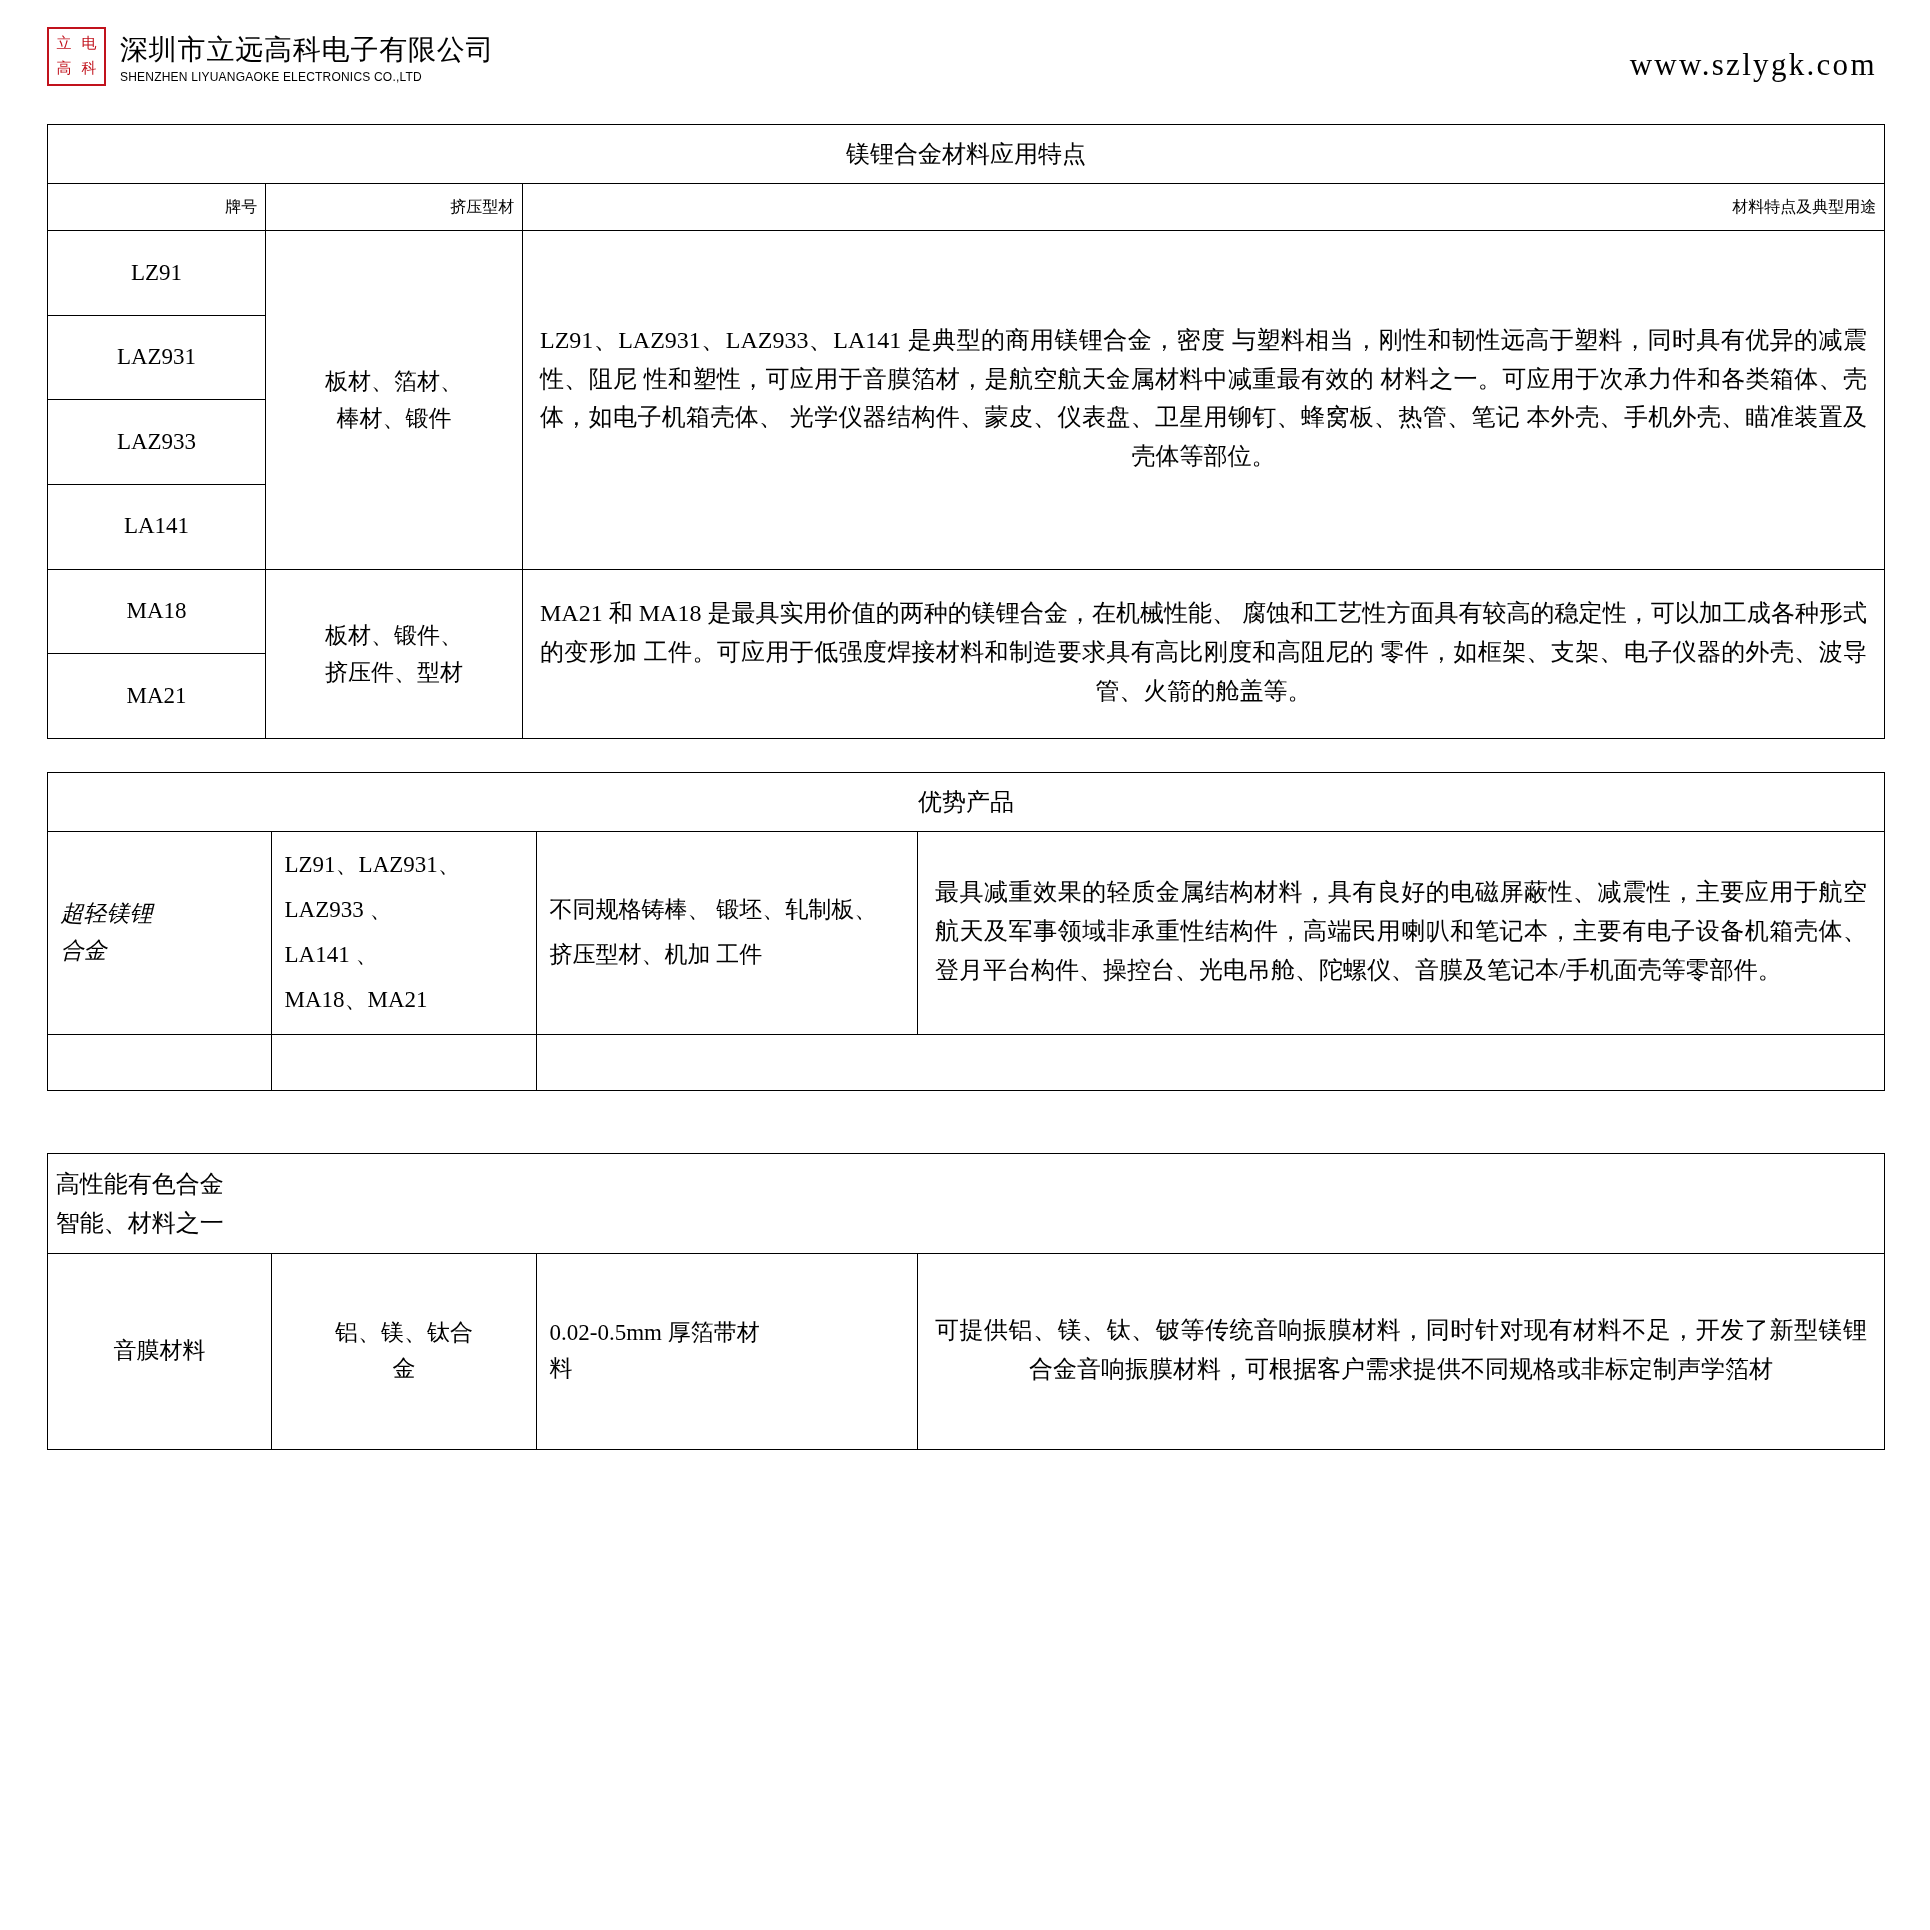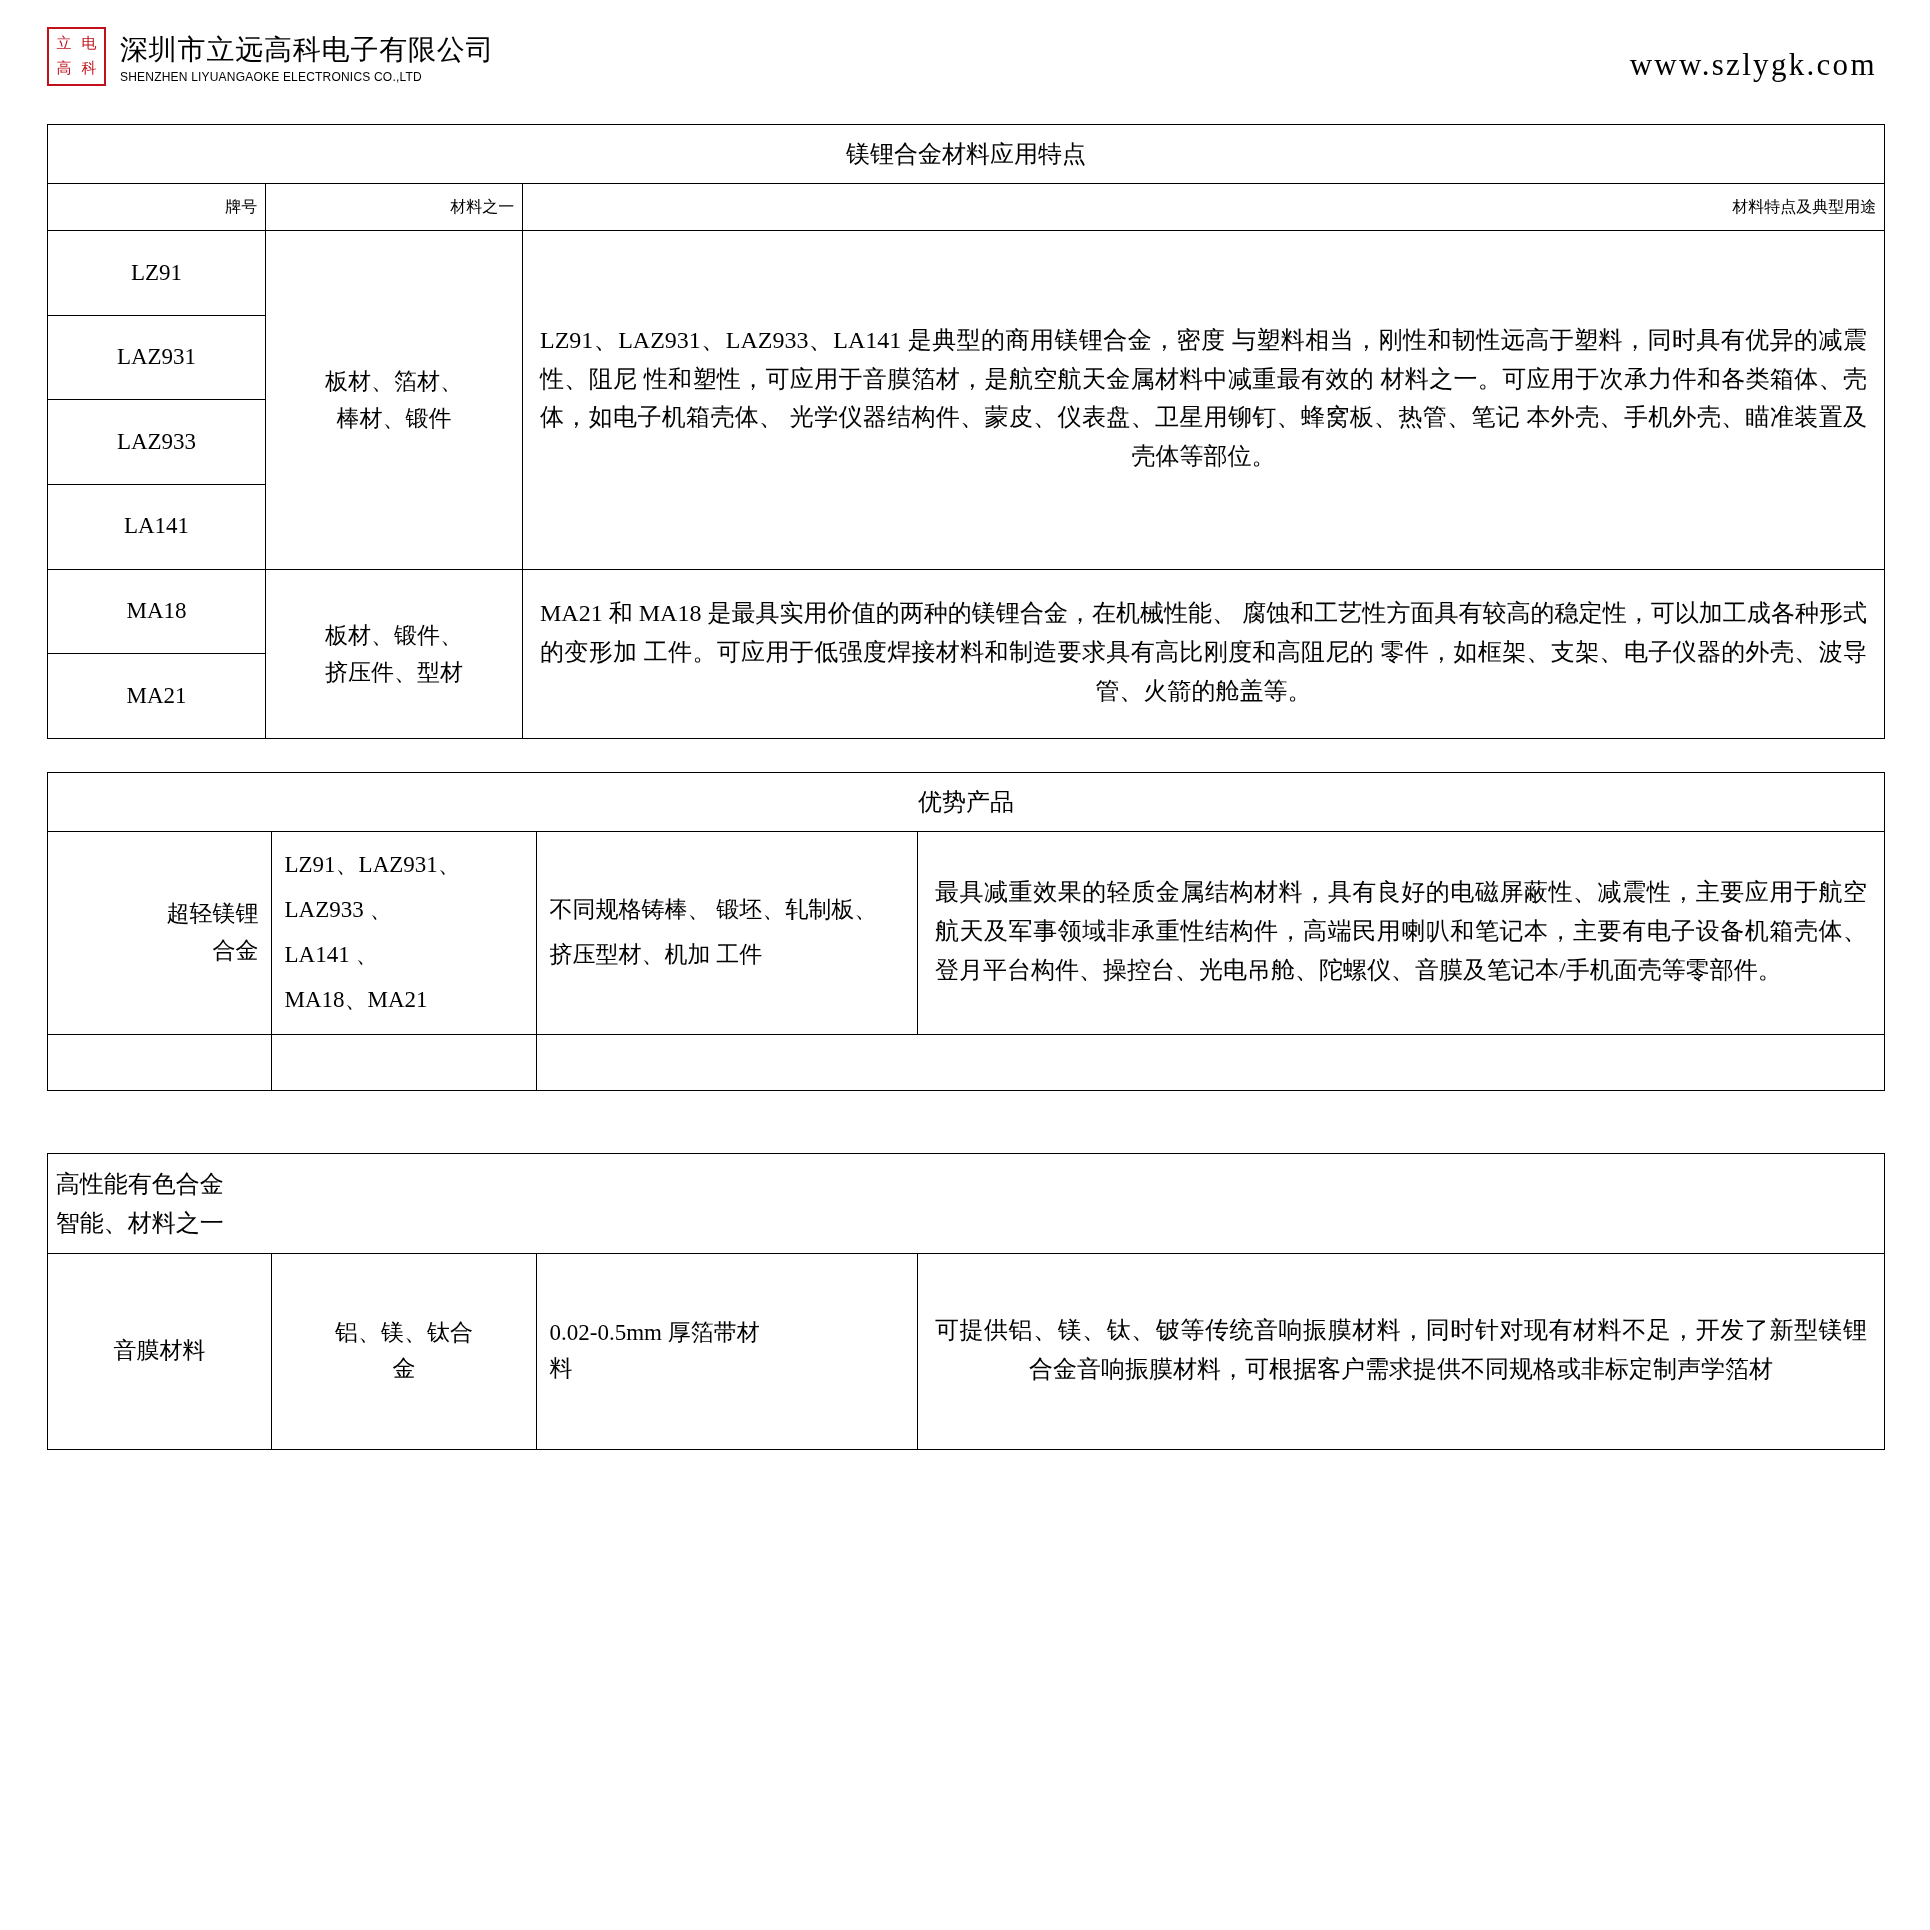--- a/index.html
+++ b/index.html
@@ -128,24 +128,25 @@
     padding: 14px 17px 17px 17px;
   }
   .desc-cell2 {
     text-align: justify;
     text-align-last: left;
     font-size: 24px;
     line-height: 1.62;
     padding: 14px 17px 17px 17px;
   }
   .adv-name {
-    text-align: right;
-    font-size: 23px;
-    line-height: 1.6;
-    padding: 11px 12.5px;
+    text-align: left;
+    font-size: 23px;
+    line-height: 1.6;
+    padding: 11px 12.5px;
+    font-style: italic;
   }
   .adv-grades {
     text-align: left;
     font-size: 23px;
     line-height: 1.95;
     padding: 11px 12.5px;
     font-family: "Liberation Serif", serif;
   }
   .adv-specs {
     text-align: left;
@@ -199,21 +200,21 @@
       <col style="width:218px">
       <col style="width:257px">
       <col style="width:1362px">
     </colgroup>
     <tbody>
       <tr>
         <td class="title-cell" colspan="3">镁锂合金材料应用特点</td>
       </tr>
       <tr>
         <td class="col-head">牌号</td>
-        <td class="col-head">材料之一</td>
+        <td class="col-head">挤压型材</td>
         <td class="col-head">材料特点及典型用途</td>
       </tr>
       <tr>
         <td class="grade-cell" style="height:68px">LZ91</td>
         <td class="kind-cell nowrap-break" rowspan="4">板材、箔材、
 棒材、锻件</td>
         <td class="desc-cell" rowspan="4">LZ91、LAZ931、LAZ933、LA141 是典型的商用镁锂合金，密度 与塑料相当，刚性和韧性远高于塑料，同时具有优异的减震性、阻尼 性和塑性，可应用于音膜箔材，是航空航天金属材料中减重最有效的 材料之一。可应用于次承力件和各类箱体、壳体，如电子机箱壳体、 光学仪器结构件、蒙皮、仪表盘、卫星用铆钉、蜂窝板、热管、笔记 本外壳、手机外壳、瞄准装置及壳体等部位。</td>
       </tr>
       <tr>
         <td class="grade-cell" style="height:68px">LAZ931</td>

